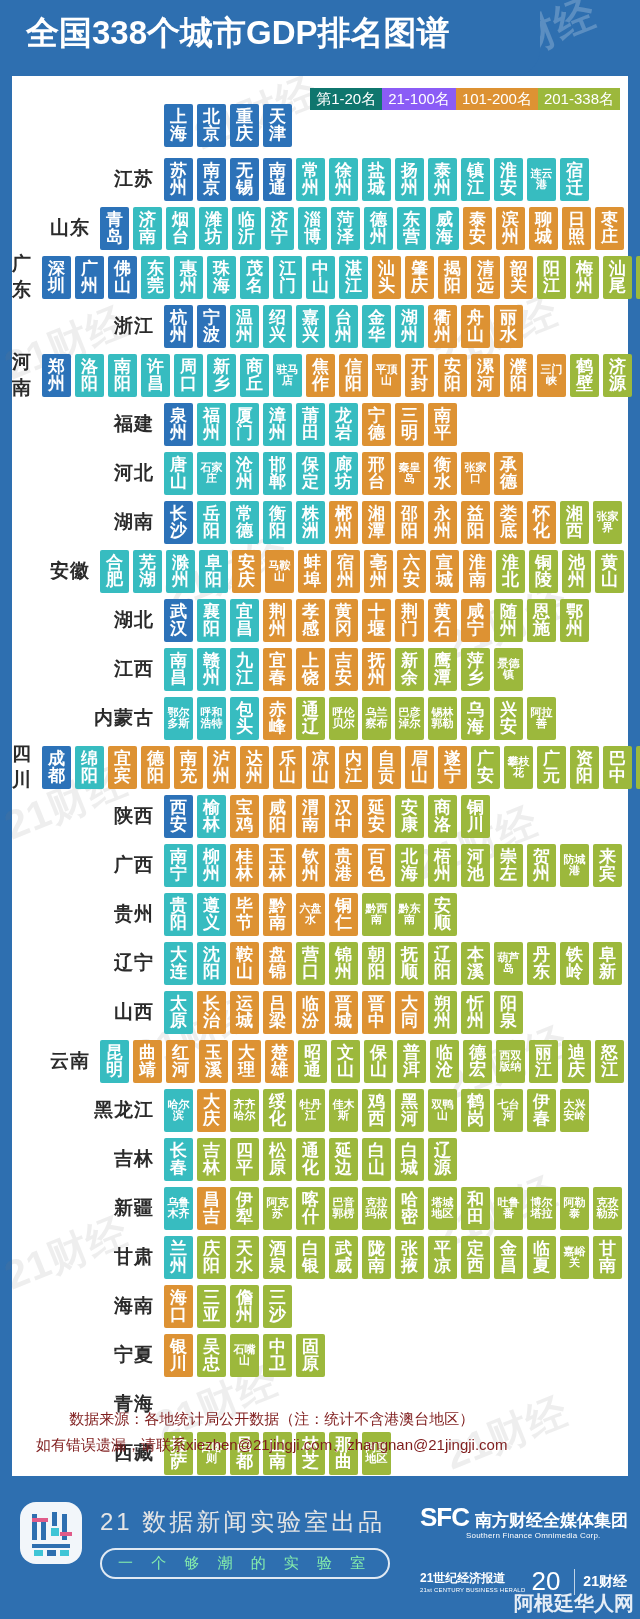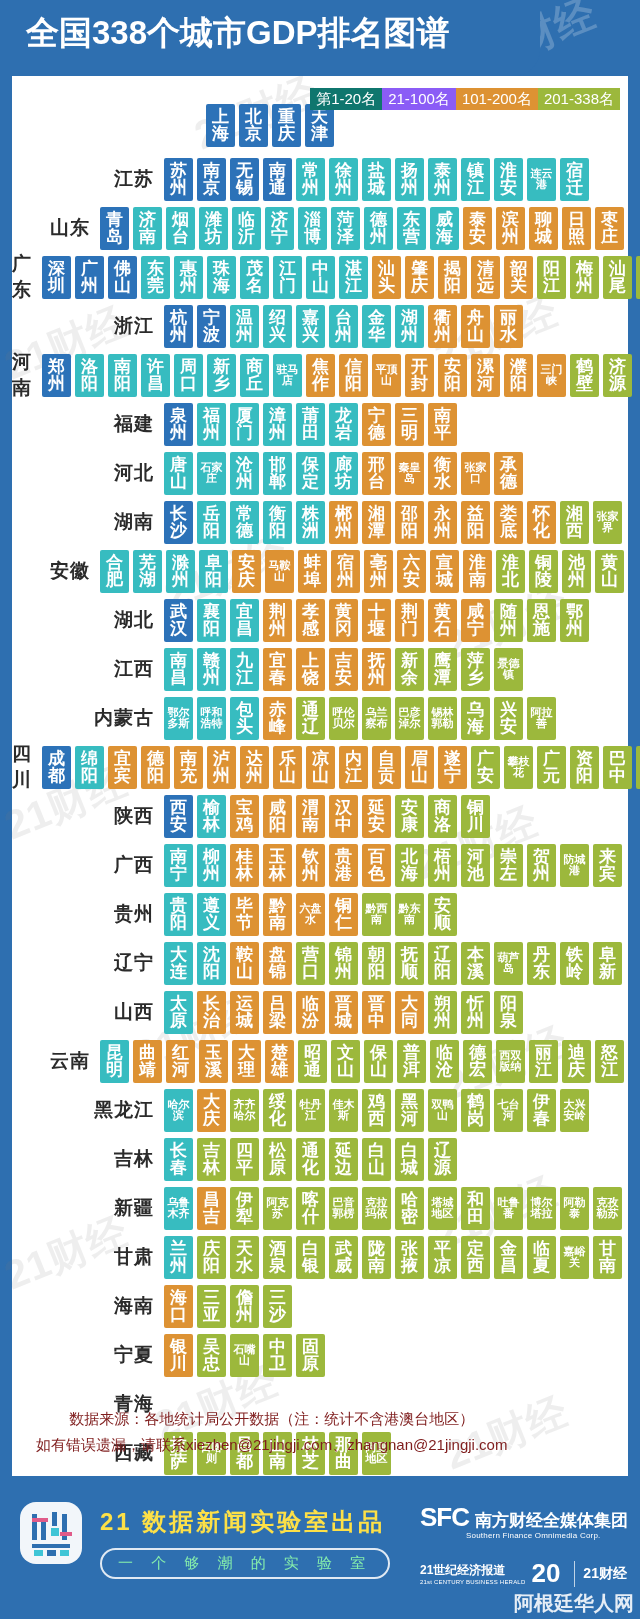--- a/index.html
+++ b/index.html
@@ -44,42 +44,42 @@
   .c3{font-size:11px;}
   .c4{font-size:11px;}
 
   
   .t0{background:#2c72b8;}
   .t2{background:#37bcc0;}
   .t3{background:#dd9233;}
   .t4{background:#9cb83c;}
 
   
-  .toprow{height:46px;margin-bottom:8px;padding-left:42px;}
+  .toprow{height:46px;margin-bottom:8px;}
 
   
   .note{position:absolute;left:24px;top:1330px;color:#7f1d1d;font-size:15px;line-height:1.75;z-index:6;text-align:center;}
 
   
   .footer{position:absolute;left:0;top:1476px;width:640px;height:143px;background:#2e6fb0;z-index:4;}
   .flogo{position:absolute;left:20px;top:26px;width:62px;height:62px;background:#f2f6fa;border-radius:16px;}
   .flogo .bar{position:absolute;background:#2e6fb0;}
   .flogo .pk{position:absolute;background:#e05b8a;}
   .flogo .cy{position:absolute;background:#3fc5d6;}
-  .ftitle{position:absolute;left:100px;top:30px;color:#fde047;font-size:24px;font-weight:bold;letter-spacing:3px;}
+  .ftitle{position:absolute;left:100px;top:30px;color:#e5e5e5;font-size:24px;font-weight:normal;letter-spacing:3px;}
   .fsub{position:absolute;left:100px;top:72px;color:#86efac;font-size:15px;letter-spacing:7px;
         border:2px solid rgba(255,255,255,.85);border-radius:16px;padding:4px 16px;}
   .sfc{position:absolute;left:420px;top:26px;color:#fff;}
   .sfc .s1{font-size:26px;font-weight:bold;letter-spacing:-1px;}
   .sfc .s2{font-size:17px;font-weight:bold;margin-left:6px;}
   .sfc .s3{font-size:8px;letter-spacing:.2px;margin-top:-2px;}
   .sfcrow2{position:absolute;left:420px;top:82px;color:#fff;display:flex;align-items:center;}
   .sfcrow2 .a{font-size:12px;font-weight:bold;}
   .sfcrow2 .a2{font-size:6px;letter-spacing:.2px;}
-  .sfcrow2 .twenty{font-size:26px;font-weight:bold;margin:0 6px;}
+  .sfcrow2 .twenty{font-size:26px;font-weight:normal;margin:8px 6px;}
   .sfcrow2 .bar{width:1px;height:26px;background:rgba(255,255,255,.7);margin:0 8px;}
   .sfcrow2 .b{font-size:14px;font-weight:bold;}
   .credit{position:absolute;right:6px;bottom:2px;color:rgba(255,255,255,.88);font-size:20px;font-weight:bold;z-index:9;}
 </style>
 </head>
 <body>
 
 <div class="page">
 
   <div class="wm" style="left:10px;top:5px;">21财经</div>

